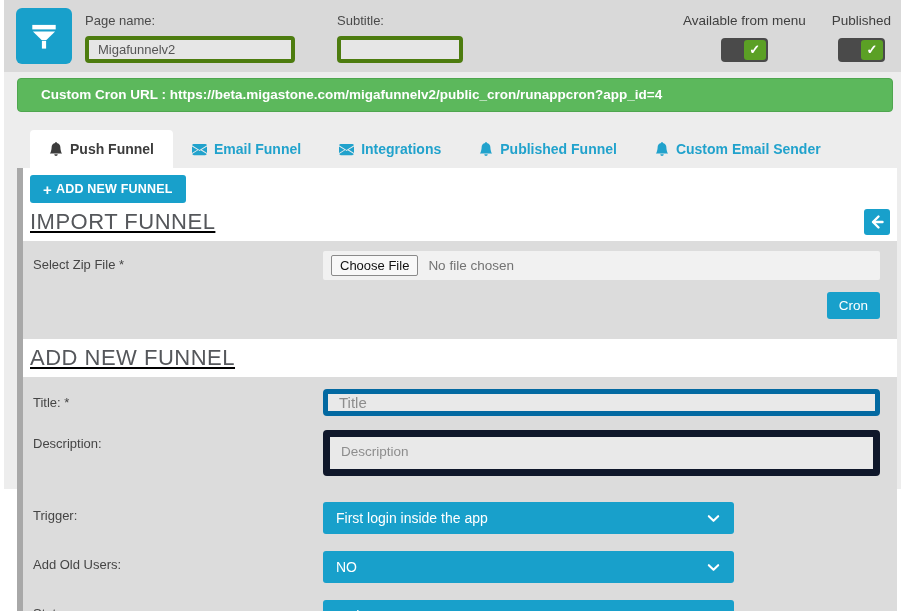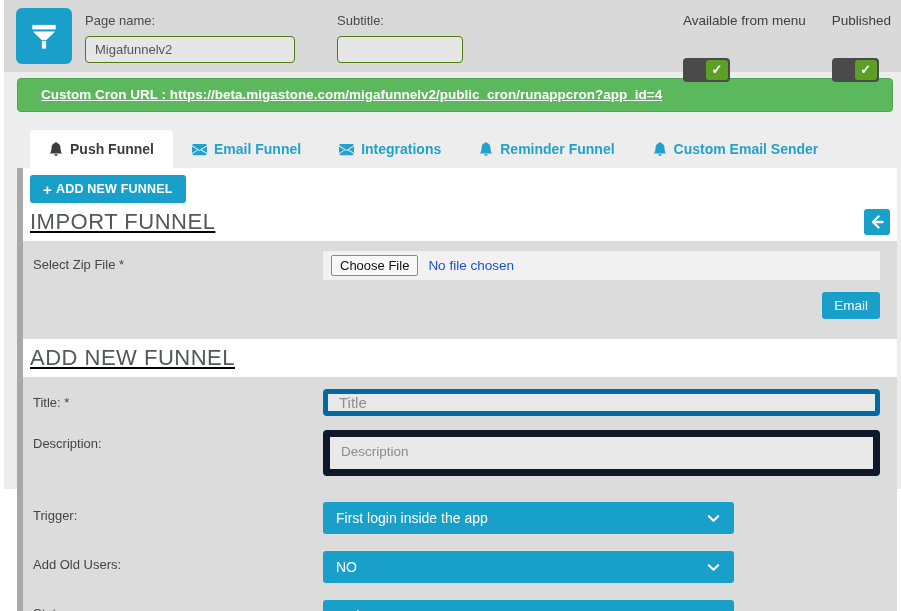--- a/index.html
+++ b/index.html
@@ -9,39 +9,39 @@
          display:flex; flex-direction:column; }
 
   
   .top-header { height:72px; background:#d9d9d9; display:flex; align-items:flex-start;
                 padding:8px 10px 0 12px; flex:none; }
   .funnel-badge { width:56px; height:56px; background:#18a0cb; border-radius:6px;
                   display:flex; align-items:center; justify-content:center; flex:none; }
   .hdr-group { margin-left:13px; }
   .hdr-group.second { margin-left:42px; }
   .hdr-label { font-size:13px; color:#4a4a4a; padding-top:5px; display:block; }
-  .hdr-input { margin-top:8px; height:27px; background:#e6e6e6; border:1px solid #4d7c0f;
+  .hdr-input { margin-top:8px; height:27px; background:#e6e6e6; border:4px solid #4d7c0f;
                border-radius:4px; font-size:13px; color:#555; padding:0 9px; outline:none;
                font-family:"Liberation Sans", sans-serif; }
   .hdr-input.pagename { width:210px; }
   .hdr-input.subtitle { width:126px; }
   .hdr-spacer { flex:1; }
-  .toggle-group { display:flex; flex-direction:column; margin-left:26px;gap:20px; }
+  .toggle-group { display:flex; flex-direction:column; align-items:center; margin-left:26px; }
   .toggle-label { font-size:13.5px; color:#3f3f3f; white-space:nowrap; padding-top:5px; }
   .toggle { margin-top:10px; width:47px; height:24px; background:#4a4a4a; border-radius:4px;
             position:relative; cursor:pointer; }
   .toggle .knob { position:absolute; top:2px; right:2px; width:22px; height:20px;
                   background:#5ba025; border-radius:3px; color:#fff; font-size:13px;
                   font-weight:bold; text-align:center; line-height:20px; }
 
   
   .cron-banner { flex:none; margin:6px 8px 0 13px; height:34px; background:#5cb85c;
                  border:1px solid #4fa64f; border-radius:4px; color:#ffffff;
                  font-size:13.5px; font-weight:bold; line-height:32px; padding-left:23px;
-                 white-space:nowrap;text-decoration:underline; }
+                 white-space:nowrap; }
 
   
   .tab-bar { flex:none; margin-top:18px; padding-left:26px; display:flex; align-items:stretch; }
   .tab { display:flex; align-items:center; gap:7px; padding:16px 19px; height:38px;
          font-size:14px; font-weight:bold; color:#21a2cc; cursor:pointer; }
   .tab svg { flex:none; }
   .tab.active { background:#ffffff; border-radius:4px 4px 0 0; color:#3c3c3c; }
 
   
   .content { margin-left:13px; width:880px; background:#ffffff; flex:1;
@@ -63,21 +63,21 @@
   .band-add { flex:1; padding-top:12px; }
   .form-row { display:flex; align-items:flex-start; }
   .flabel { width:300px; flex:none; padding:6px 0 0 10px; font-size:13px; color:#454545; }
   .ffield { flex:1; margin-right:17px; }
 
   .file-shell { height:29px; background:#f1f1f1; border-radius:2px; display:flex;
                 align-items:center; padding-left:8px; }
   .choose-btn { background:#f8f8f8; border:1px solid #8a8a8a; border-radius:2px;
                 font-size:13px; color:#111; padding:2px 8px; cursor:pointer;
                 font-family:"Liberation Sans", sans-serif; }
-  .file-status { font-size:13.5px; color:#1d4ed8; margin-left:10px; }
+  .file-status { font-size:13.5px; color:#737373; margin-left:10px; }
 
   .save-row { display:flex; justify-content:flex-end; margin-top:12px; padding-right:17px; }
   .btn-save { height:27px; padding:0 12px; font-size:13.5px; }
 
   .txt-input { width:557px; height:27px; background:#e9e9e9; border:5px solid #0369a1;
                border-radius:4px; font-size:15px; color:#be185d; padding:0 11px; outline:none;
                font-family:"Liberation Sans", sans-serif; }
   .txt-input::placeholder, .txt-area::placeholder { color:#8d8d8d; opacity:1; }
   .txt-area { width:557px; height:46px; background:#e9e9e9; border:7px solid #0f172a;
               border-radius:4px; font-size:13.5px; color:#555; padding:7px 11px; resize:none;
@@ -150,21 +150,21 @@
       <svg width="15" height="15" viewBox="0 0 16 16" fill="#21a2cc">
         <path d="M.05 3.555A2 2 0 0 1 2 2h12a2 2 0 0 1 1.95 1.555L8 8.414.05 3.555z"></path>
         <path d="M0 4.697v7.104l5.803-3.558L0 4.697zm6.761 3.83L.191 12.79A2 2 0 0 0 2 14h12a2 2 0 0 0 1.808-1.21l-6.57-4.027L8 9.586l-1.239-1.06zm3.436-.586L16 11.801V4.697l-5.803 3.546z"></path>
       </svg>
       <span>Integrations</span>
     </div>
     <div class="tab">
       <svg width="14" height="14" viewBox="0 0 16 16" fill="#21a2cc">
         <path d="M8 16a2 2 0 0 0 2-2H6a2 2 0 0 0 2 2zm.995-14.901a1 1 0 1 0-1.99 0A5.002 5.002 0 0 0 3 6c0 1.098-.5 6-2 7h14c-1.5-1-2-5.902-2-7 0-2.42-1.72-4.44-4.005-4.901z"></path>
       </svg>
-      <span>Reminder Funnel</span>
+      <span>Published Funnel</span>
     </div>
     <div class="tab">
       <svg width="14" height="14" viewBox="0 0 16 16" fill="#21a2cc">
         <path d="M8 16a2 2 0 0 0 2-2H6a2 2 0 0 0 2 2zm.995-14.901a1 1 0 1 0-1.99 0A5.002 5.002 0 0 0 3 6c0 1.098-.5 6-2 7h14c-1.5-1-2-5.902-2-7 0-2.42-1.72-4.44-4.005-4.901z"></path>
       </svg>
       <span>Custom Email Sender</span>
     </div>
   </div>
 
   <div class="content">
@@ -188,21 +188,21 @@
       <div class="form-row">
         <div class="flabel">Select Zip File *</div>
         <div class="ffield">
           <div class="file-shell">
             <button class="choose-btn">Choose File</button>
             <span class="file-status">No file chosen</span>
           </div>
         </div>
       </div>
       <div class="save-row">
-        <button class="btn btn-save">Email</button>
+        <button class="btn btn-save">Cron</button>
       </div>
     </div>
 
     <div class="section-head">
       <h2>ADD NEW FUNNEL</h2>
     </div>
 
     <div class="form-band band-add">
 
       <div class="form-row">

